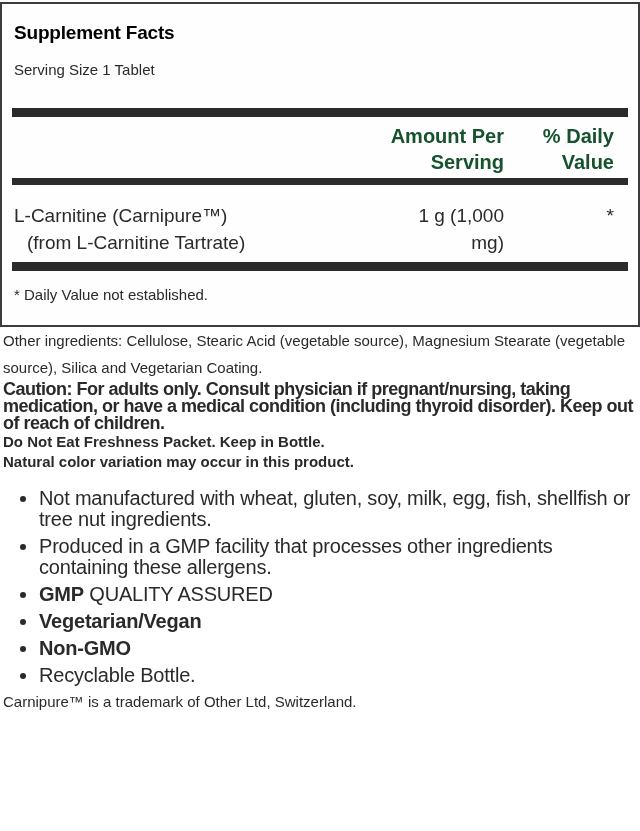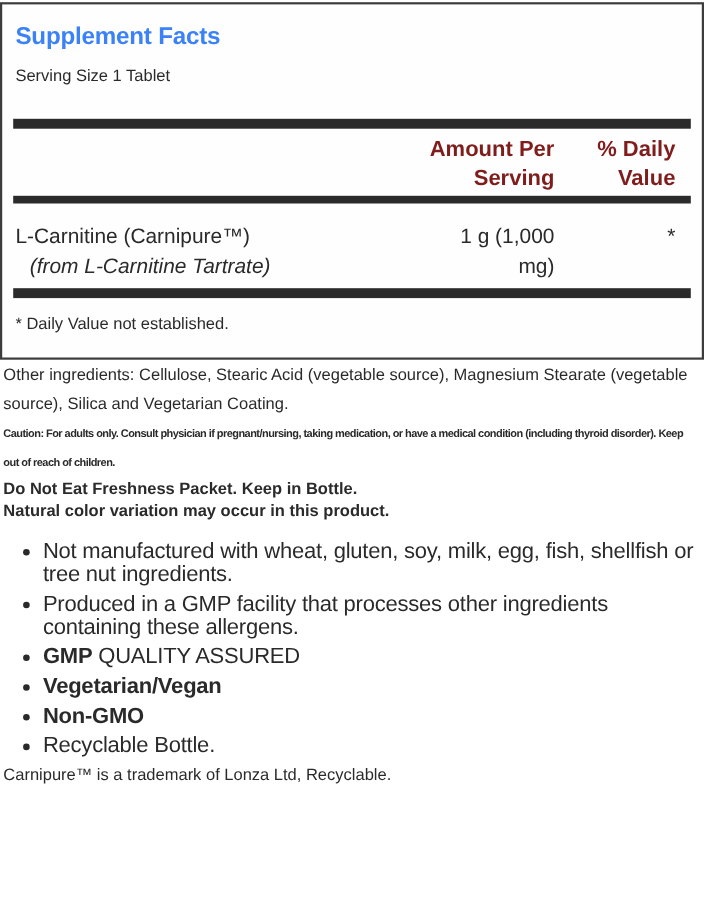--- a/index.html
+++ b/index.html
@@ -13,75 +13,75 @@
 
   
   .panel{
     margin:2px 0 0 0;
     border:2px solid #3c3c3c;
     padding:0 10px 21px 10px;
     background:#fefefe;
   }
   .panel-title{
     margin:14px 0 0 2px;
-    font-size:22px;
+    font-size:19px;
     line-height:30px;
     font-weight:bold;
-    color:#3b82f6;
+    color:#000000;
     letter-spacing:-0.2px;
   }
   .serving{
     margin:13px 0 0 2px;
     font-size:15px;
     line-height:18px;
   }
   .bar{background:#2b2b2b;width:100%;}
   .bar-1{height:9px;margin-top:29px;}
   .bar-2{height:7px;}
   .bar-3{height:9px;}
 
   .thead{
     display:flex;
     align-items:flex-end;
     padding:6px 0 3px 0;
     font-weight:bold;
     font-size:20px;
     line-height:26px;
-    color:#7f1d1d;
+    color:#14532d;
   }
   .col-name{flex:1;}
   .col-amt{width:115px;text-align:right;}
   .col-dv{width:124px;text-align:right;padding:0 14px;box-sizing:border-box;}
 
   .trow{
     display:flex;
     padding:5px 0 6px 0;
     font-size:19px;
     line-height:27px;
     margin-top:12px;
   }
   .trow .col-name{padding-left:2px;}
-  .name-detail{padding-left:13px;font-style:italic;}
+  .name-detail{padding-left:13px;}
 
   .footnote{
     margin:15px 2px 0 2px;
     font-size:15px;
     line-height:18px;
   }
 
   
   .info{margin:0 3px 0 3px;font-size:15px;}
   .info p{margin:0;}
   .p-other{margin-top:19px;line-height:27px;max-width:632px;}
   .p-usage{margin-top:13px;line-height:20px;}
   .p-caution{
     margin-top:19px;
-    line-height:27px;
+    line-height:17px;
     font-weight:bold;
-    font-size:10px;
+    font-size:18px;
     letter-spacing:-0.5px;
     max-width:632px;
   }
   .p-freshness{margin-top:16px;line-height:20px;font-weight:bold;}
   .p-color{margin-top:18px;line-height:20px;font-weight:bold;}
   .p-store{margin-top:16px;line-height:20px;}
 
   ul.notes{
     margin:16px 0 0 0;
     padding:0 0 0 36px;
@@ -140,14 +140,14 @@
 
   <ul class="notes">
     <li><b></b><span>Not manufactured with wheat, gluten, soy, milk, egg, fish, shellfish or tree nut ingredients.</span></li>
     <li><b></b><span>Produced in a GMP facility that processes other ingredients containing these allergens.</span></li>
     <li><b>GMP</b><span> QUALITY ASSURED</span></li>
     <li><b>Vegetarian/Vegan</b><span></span></li>
     <li><b>Non-GMO</b><span></span></li>
     <li><b></b><span>Recyclable Bottle.</span></li>
   </ul>
 
-  <p class="p-trademark">Carnipure™ is a trademark of Lonza Ltd, Recyclable.</p>
+  <p class="p-trademark">Carnipure™ is a trademark of Other Ltd, Switzerland.</p>
 </div>
 
 </body></html>

